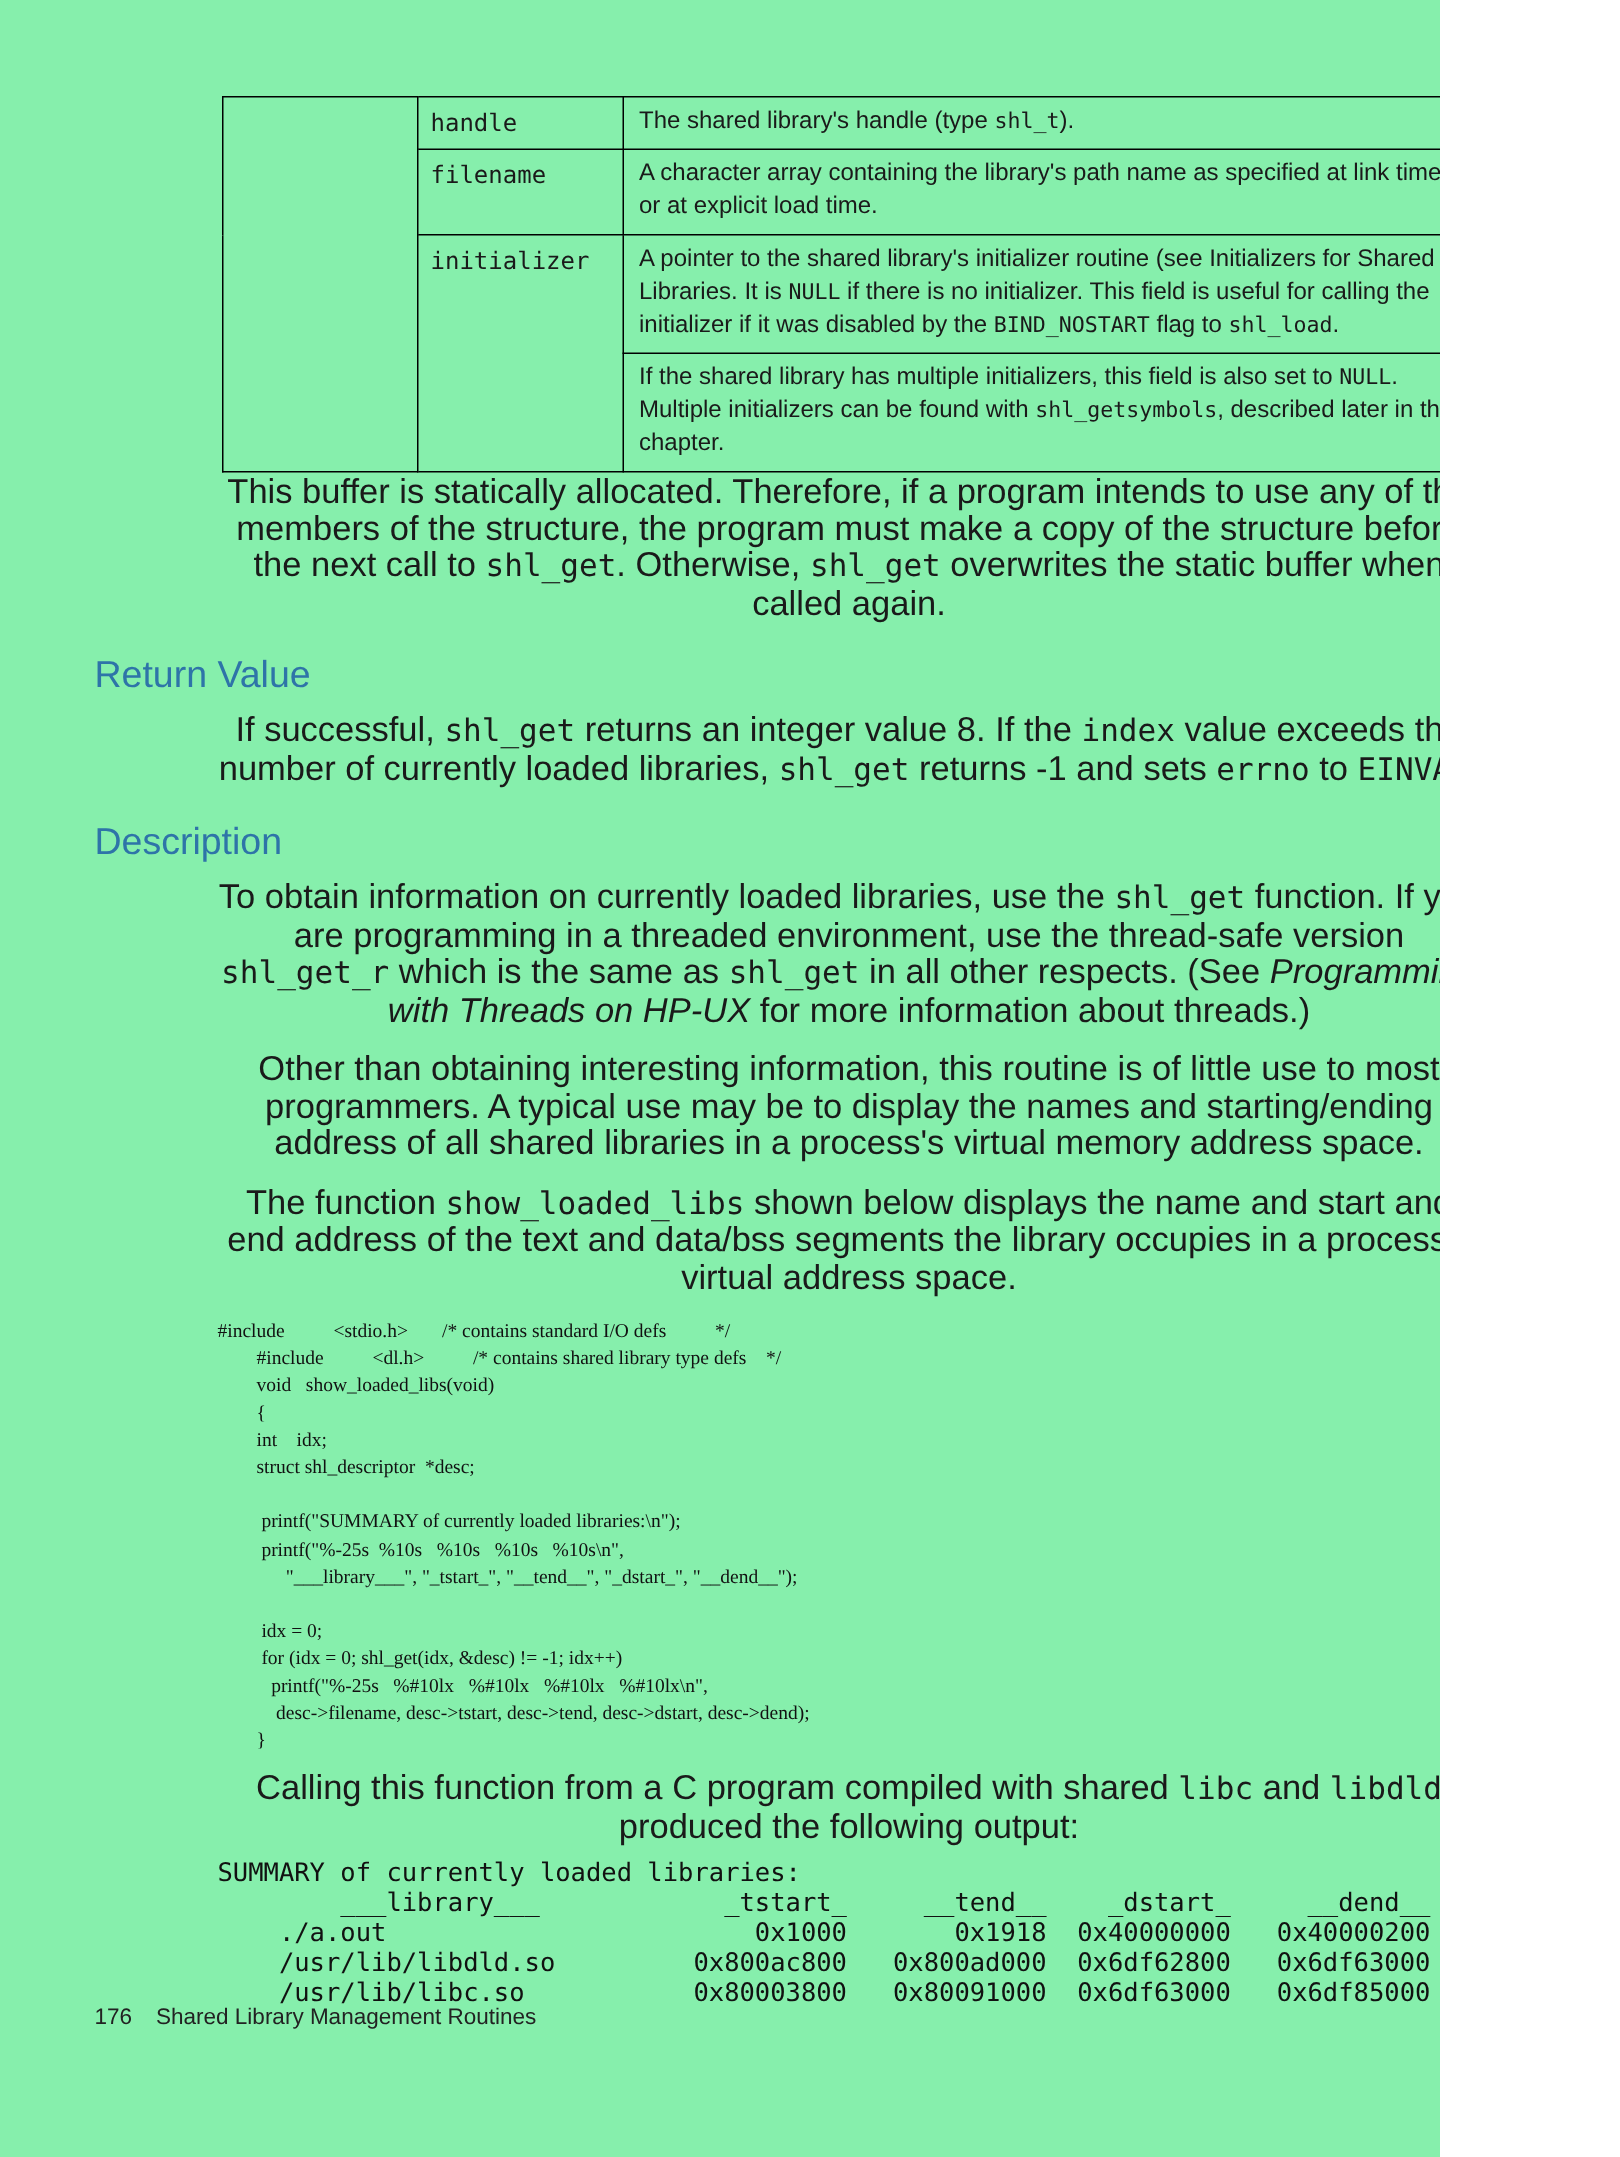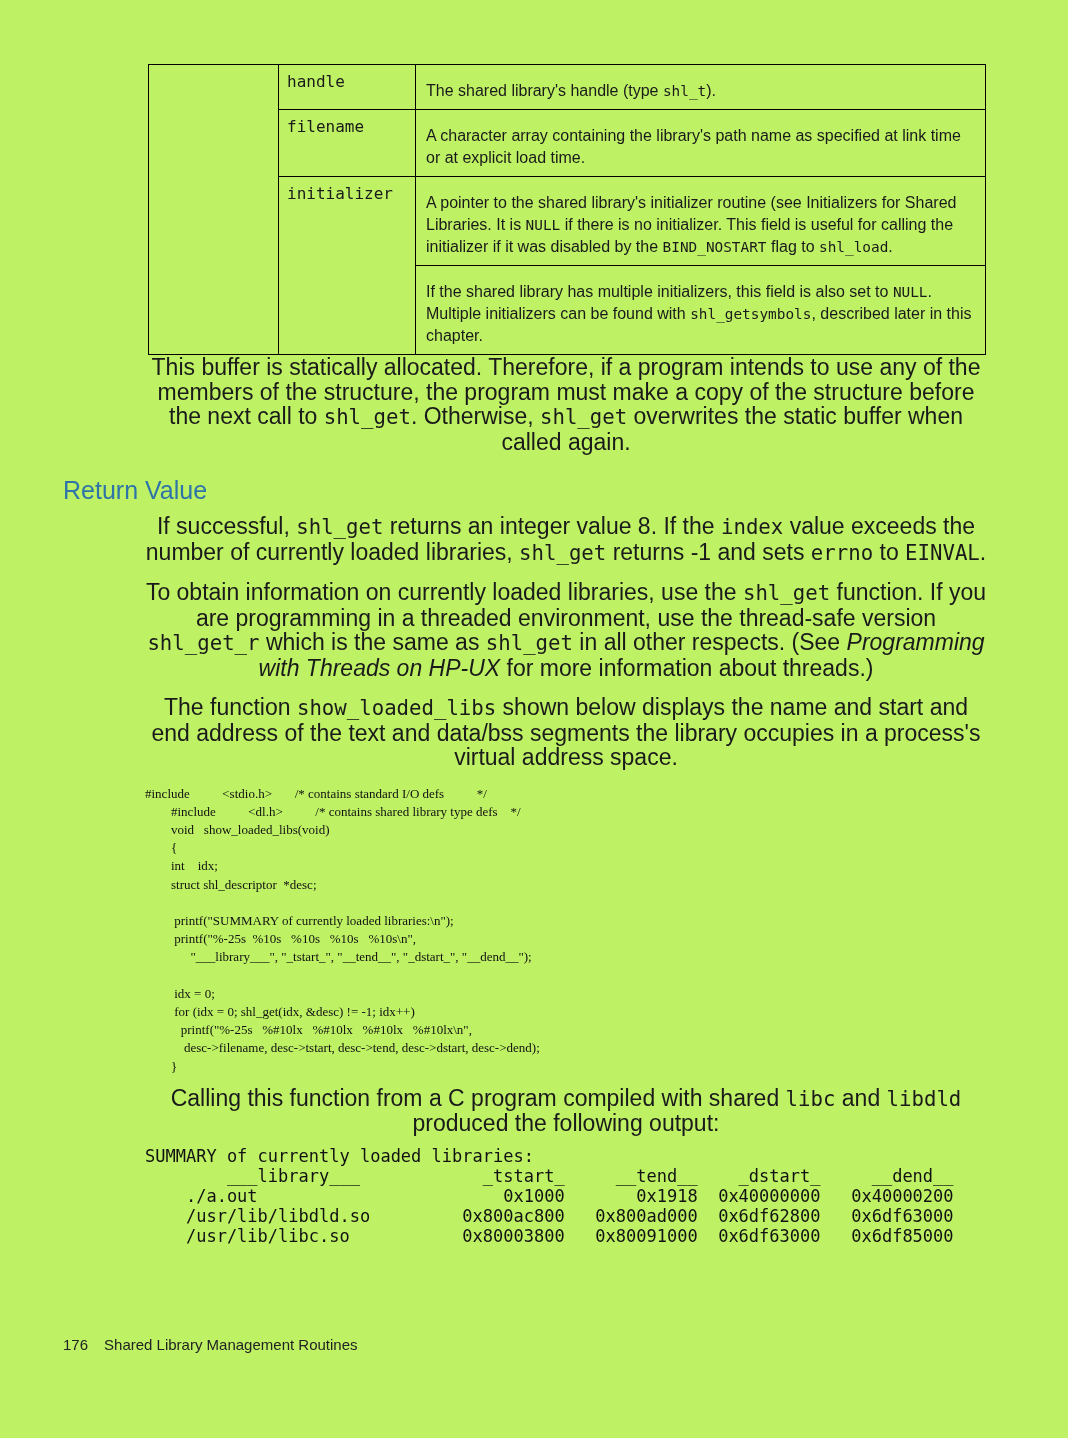--- a/index.html
+++ b/index.html
@@ -2,24 +2,24 @@
 <html style="--heading-color: #2e74a8;"><head>
 <meta charset="utf-8">
 <style>
   :root{
     --heading-color:#2e74a8;
     --ink:#1a1a1a;
   }
   *{box-sizing:border-box;}
   html,body{margin:0;padding:0;background:#fff;}
   .page{
-    width:1068px;
+    width:960px;
     height:1438px;
     position:relative;
-    background:#bef264;
+    background:#86efac;
     font-family:"Liberation Sans",sans-serif;
     color:var(--ink);
     padding-top:64px;
     overflow:hidden;
   }
   .content{
     margin-left:145px;
     width:842px;
   }
   
@@ -37,21 +37,21 @@
   }
   td.spacer-col{width:130px;}
   td.term{
     width:137px;
     font-family:"DejaVu Sans Mono","Liberation Mono",monospace;
     font-size:14.5px;
     padding:6px 8px;
   }
   td.desc{
     width:570px;
-    padding:15px 10px 7px 10px;
+    padding:5px 10px 7px 10px;
   }
   
   p.body{
     margin:0 0 15px 0;
     font-size:23px;
     line-height:24.5px;
     text-align:center;
   }
   h2.sect{
     margin:24px 0 12px -82px;
@@ -125,21 +125,23 @@
         <td class="desc"><span>If the shared library has multiple initializers, this field is also set to </span><span class="mono">NULL</span><span>. Multiple initializers can be found with </span><span class="mono">shl_getsymbols</span><span>, described later in this chapter.</span></td>
       </tr>
     </tbody>
       </table>
 
     <p class="body after-table"><span>This buffer is statically allocated. Therefore, if a program intends to use any of the members of the structure, the program must make a copy of the structure before the next call to </span><span class="mono">shl_get</span><span>. Otherwise, </span><span class="mono">shl_get</span><span> overwrites the static buffer when called again.</span></p>
 
     <h2 class="sect">Return Value</h2>
     <p class="body"><span>If successful, </span><span class="mono">shl_get</span><span> returns an integer value 8. If the </span><span class="mono">index</span><span> value exceeds the number of currently loaded libraries, </span><span class="mono">shl_get</span><span>  returns -1 and sets </span><span class="mono">errno</span><span> to </span><span class="mono">EINVAL</span><span>.</span></p>
 
+    <h2 class="sect">Description</h2>
     <p class="body"><span>To obtain information on currently loaded libraries, use the </span><span class="mono">shl_get</span><span> function. If you are programming in a threaded environment, use the thread-safe version </span><span class="mono">shl_get_r</span><span> which is the same as </span><span class="mono">shl_get</span><span> in all other respects. (See </span><span class="ital">Programming with Threads on HP-UX</span><span> for more information about threads.)</span></p>
+    <p class="body"><span>Other than obtaining interesting information, this routine is of little use to most programmers. A typical use may be to display the names and starting/ending address of all shared libraries in a process's virtual memory address space.</span></p>
 
     <p class="body"><span>The function </span><span class="mono">show_loaded_libs</span><span> shown below displays the name and start and end address of the text and data/bss segments the library occupies in a process's virtual address space.</span></p>
 
 
     <pre class="codeblock">#include          &lt;stdio.h&gt;       /* contains standard I/O defs          */
         #include          &lt;dl.h&gt;          /* contains shared library type defs    */
         void   show_loaded_libs(void)
         {
         int    idx;
         struct shl_descriptor  *desc;

